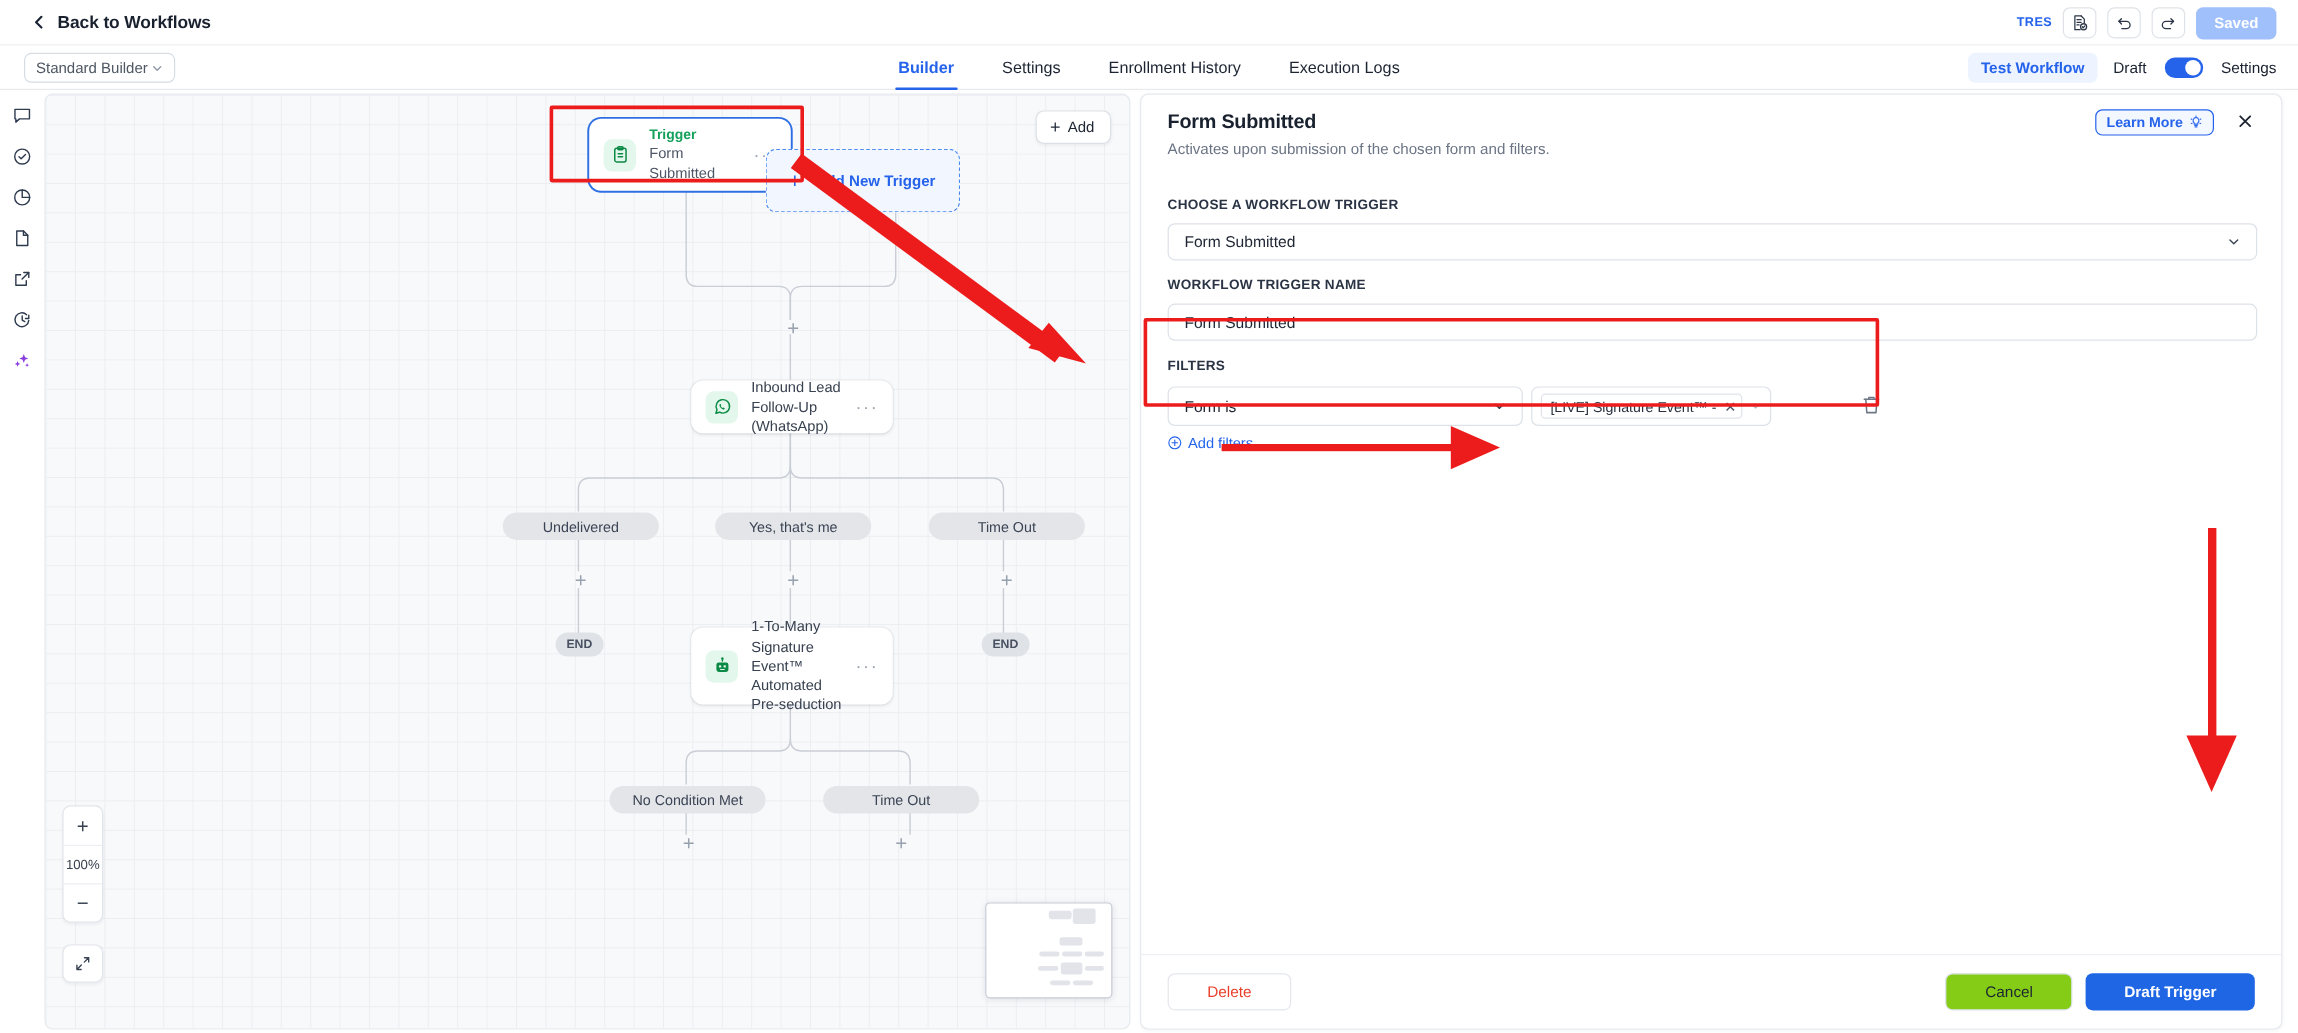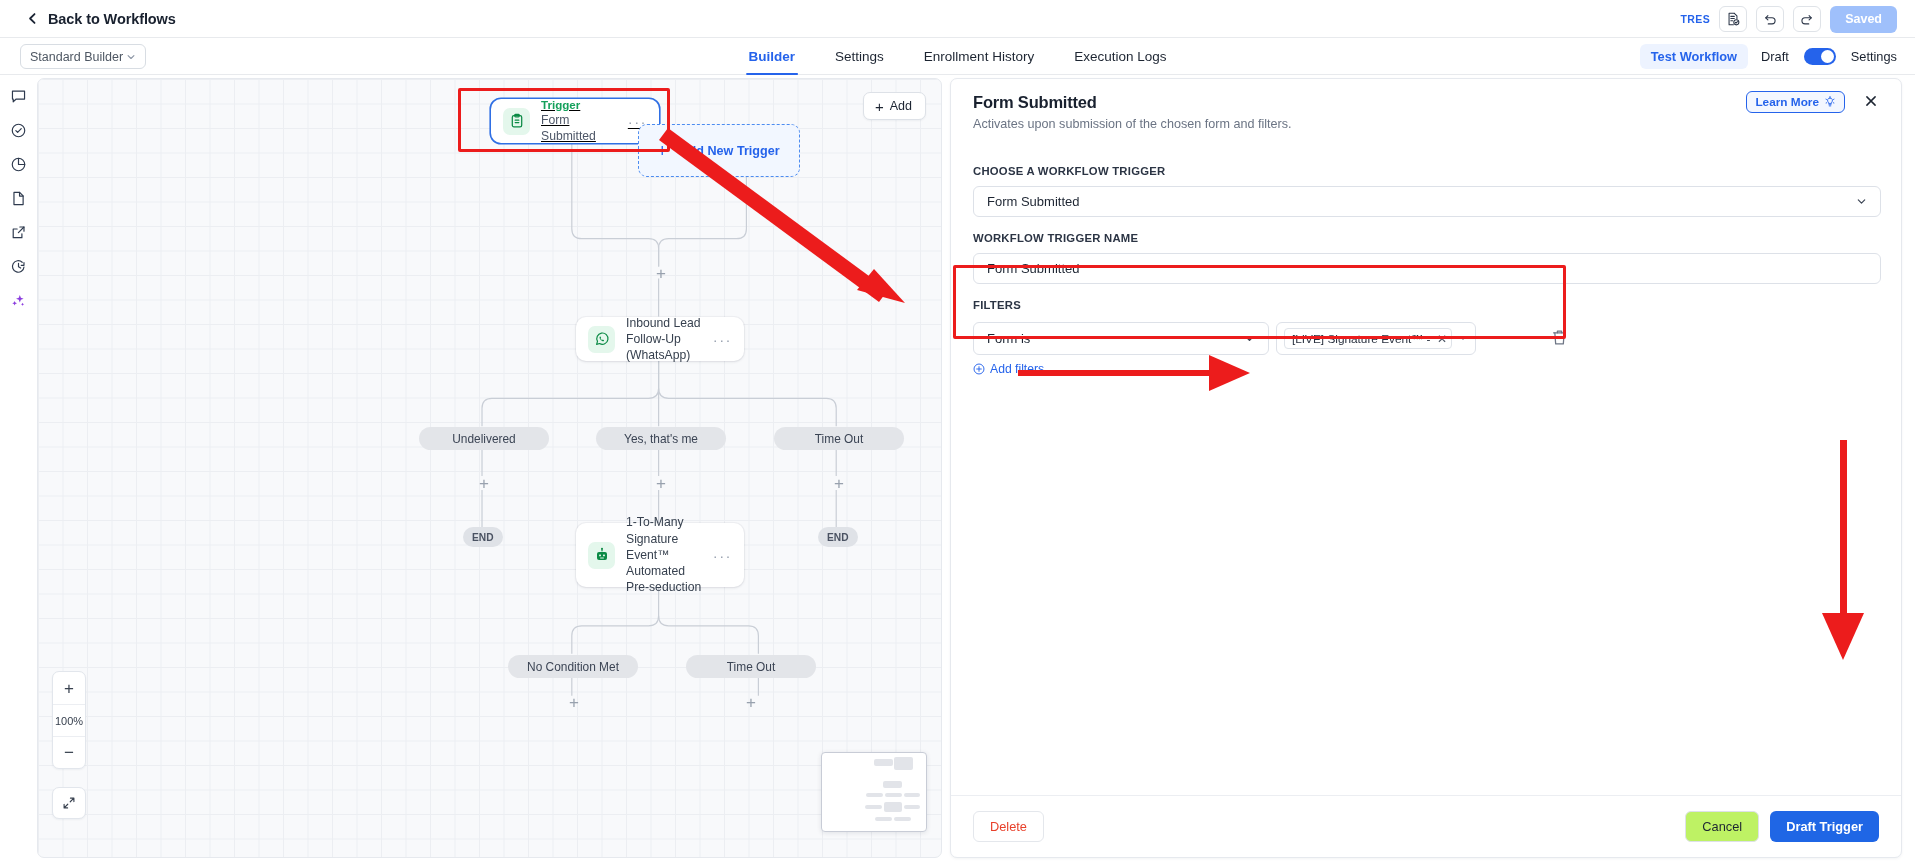--- a/index.html
+++ b/index.html
@@ -249,26 +249,26 @@
     display: flex; align-items: center; gap: 5px; cursor: pointer;
     font-size: 12.2px; color: #2563eb;
   }
   .add-filters svg { width: 12px; height: 12px; }
 
   .panel-foot {
     position: absolute; left: 0; right: 0; bottom: 0; height: 62px;
     border-top: 1px solid #eceef2; display: flex; align-items: center; padding: 0 22px;
   }
   .btn {
-    height: 31px; padding: 0 16px; border-radius: 6px; font-size: 12.8px;
+    height: 31px; padding: 0 32px; border-radius: 6px; font-size: 12.8px;
     display: flex; align-items: center; justify-content: center; cursor: pointer;
     font-family: "Liberation Sans", sans-serif;
   }
   .btn-delete { border: 1px solid #e4e7ec; background: #fff; color: #e8402a; }
-  .btn-cancel { border: 1px solid #dde1e8; background: #bef264; color: #1d2532; }
+  .btn-cancel { border: 1px solid #dde1e8; background: #84cc16; color: #1d2532; }
   .btn-save { border: none; background: #1f66e5; color: #fff; font-weight: 600; }
 
   .arrow-overlay { position: absolute; inset: 0; pointer-events: none; }
 </style>
 </head>
 <body>
 
 <div class="topbar">
   <div class="back-btn">
     <svg class="back-chevron" viewBox="0 0 16 16" fill="none" stroke="currentColor" stroke-width="2.2" stroke-linecap="round" stroke-linejoin="round">
@@ -394,21 +394,21 @@
       <path d="M535 588 V618"></path>
       <path d="M722 588 V618"></path>
     </g>
   </svg>
 
   <div class="add-btn">
     <span class="plus">+</span>
     <span class="lbl">Add</span>
   </div>
 
-  <div class="node selected" style="left:453px; top:20px; width:168px; height:44px;text-decoration:underline;">
+  <div class="node selected" style="left:453px; top:20px; width:168px; height:60px;">
     <div class="node-ic">
       <svg viewBox="0 0 16 16" fill="none" stroke="currentColor" stroke-width="1.25" stroke-linecap="round" stroke-linejoin="round">
           <rect x="3.3" y="2.6" width="9.4" height="11.3" rx="1.6"></rect>
           <rect x="5.8" y="1.3" width="4.4" height="2.5" rx=".8"></rect>
           <path d="M6.2 7.2h3.6M6.2 9.6h3.6"></path>
         </svg>
     </div>
     <div class="node-txt">
       <div class="node-kicker">Trigger</div>
       <div class="node-sub">Form Submitted</div>

